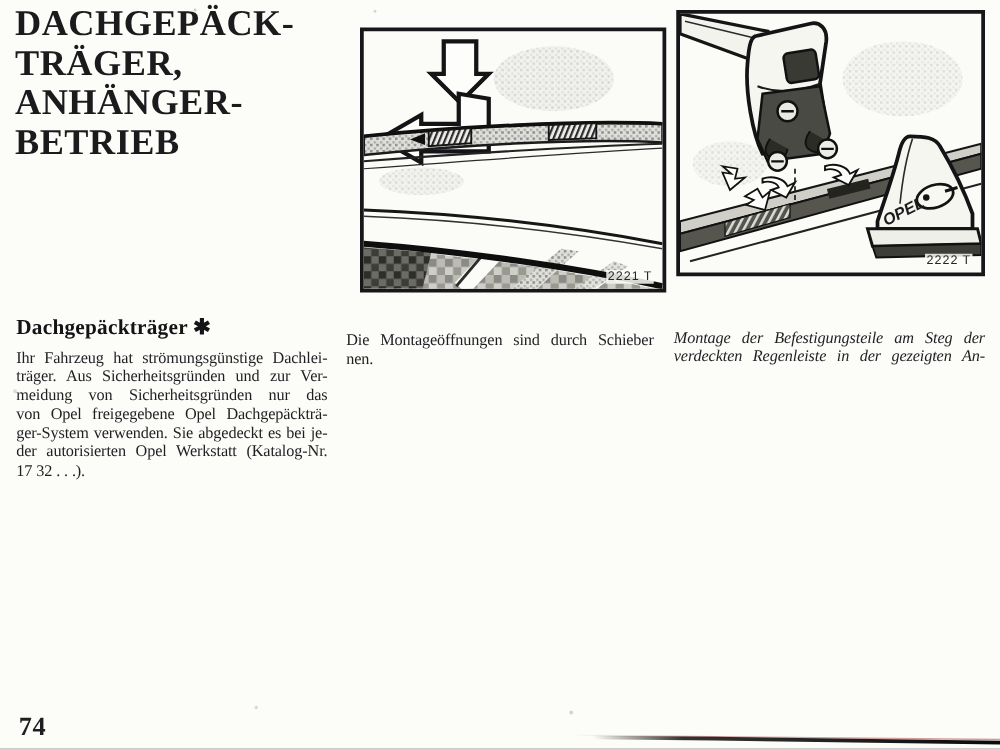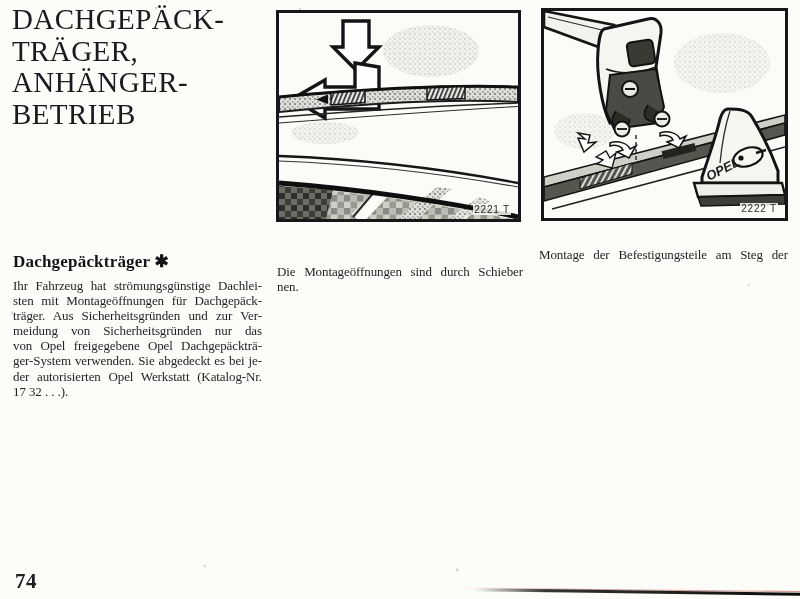--- a/index.html
+++ b/index.html
@@ -10,54 +10,54 @@
     background-image:
       radial-gradient(circle at 156px 8px, rgba(60,60,60,.25) .7px, transparent 1.6px),
       radial-gradient(circle at 300px 9px, rgba(60,60,60,.2) .7px, transparent 1.6px),
       radial-gradient(circle at 12px 313px, rgba(60,60,60,.18) 1px, transparent 2px),
       radial-gradient(circle at 205px 566px, rgba(60,60,60,.2) .8px, transparent 1.8px),
       radial-gradient(circle at 457px 570px, rgba(60,60,60,.22) .9px, transparent 2px),
       radial-gradient(circle at 749px 285px, rgba(60,60,60,.15) .8px, transparent 1.8px);
   }
   .title{
     position:absolute;left:12px;top:4px;margin:0;
-    font-size:29px;line-height:31.5px;font-weight:400;letter-spacing:.4px;
+    font-size:29px;line-height:31.5px;font-weight:700;letter-spacing:.4px;
     white-space:pre-line;color:#1b1b1e;
   }
   .fig{position:absolute;border:3px solid #17171a;background:#fbfbf8;}
   .fig1{left:276px;top:10px;width:239px;height:206px;}
   .fig2{left:541px;top:8px;width:241px;height:207px;}
   .fig svg{display:block;width:100%;height:100%;}
   .figlabel{
     position:absolute;right:7px;bottom:4px;
     font-family:"Liberation Sans",sans-serif;font-size:10px;letter-spacing:.8px;
     color:#27272a;background:rgba(251,251,248,.85);padding:0 1px;
   }
   .col{position:absolute;}
   .col1{left:13px;top:252px;width:249px;}
   .col2{left:277px;top:264px;width:246px;}
-  .col3{left:539px;top:247px;width:249px;}
+  .col3{left:539px;top:262px;width:249px;font-style:italic;}
   .col h2{margin:0 0 6px 0;font-size:17px;line-height:20px;letter-spacing:.2px;color:#141417;font-weight:700;}
   .colbody{font-size:13px;line-height:15.1px;color:#1f1f23;letter-spacing:-.1px;}
   .tline{text-align:justify;text-align-last:justify;white-space:nowrap;}
   .tlast{text-align-last:left;}
   .pagenum{position:absolute;left:15px;top:569px;font-size:21px;font-weight:700;letter-spacing:.6px;color:#1e1e21;}
   .scanedge{position:absolute;left:396px;top:584px;width:404px;height:15px;}
 </style>
 </head>
 <body>
 
 <div class="page">
 
   <h1 class="title">DACHGEPÄCK-
 TRÄGER,
 ANHÄNGER-
 BETRIEB</h1>
 
-  <figure class="fig fig1" style="margin:0">
+  <figure class="fig fig1" style="margin:12px">
     <svg viewBox="0 0 239 206" preserveAspectRatio="none">
       <defs>
         <pattern id="f1stip" width="5" height="5" patternUnits="userSpaceOnUse">
           <rect width="5" height="5" fill="#dededa"></rect>
           <rect width="2" height="2" fill="#8f8f8b"></rect>
           <rect x="3" y="3" width="1.7" height="1.7" fill="#a2a29d"></rect>
         </pattern>
         <pattern id="f1hatch" width="4" height="8" patternUnits="userSpaceOnUse" patternTransform="rotate(22)">
           <rect width="4" height="8" fill="#eceae6"></rect>
           <rect width="1.7" height="8" fill="#2b2b2b"></rect>
@@ -170,40 +170,40 @@
         <text x="165" y="170" transform="rotate(-27 165 170)" font-family="Liberation Sans, sans-serif" font-size="13" font-weight="bold" font-style="italic" fill="#1c1c1e">OPEL</text>
       </g>
     </svg>
     <span class="figlabel">2222 T</span>
   </figure>
 
   <section class="col col1">
     <h2>Dachgepäckträger ✱</h2>
     <div class="colbody">
         <div class="tline">Ihr Fahrzeug hat strömungsgünstige Dachlei-</div>
-        <div class="tline">sten mit Montageöffnungen für Dachgepäck-</div>
         <div class="tline">träger. Aus Sicherheitsgründen und zur Ver-</div>
         <div class="tline">meidung von Sicherheitsgründen nur das</div>
         <div class="tline">von Opel freigegebene Opel Dachgepäckträ-</div>
         <div class="tline">ger-System verwenden. Sie abgedeckt es bei je-</div>
         <div class="tline">der autorisierten Opel Werkstatt (Katalog-Nr.</div>
         <div class="tline tlast">17 32 . . .).</div>
       </div>
   </section>
 
   <section class="col col2">
     <div class="colbody">
         <div class="tline">Die Montageöffnungen sind durch Schieber</div>
         <div class="tline tlast">nen.</div>
       </div>
   </section>
 
   <section class="col col3">
     <div class="colbody">
         <div class="tline">Montage der Befestigungsteile am Steg der</div>
+        <div class="tline">verdeckten Regenleiste in der gezeigten An-</div>
       </div>
   </section>
 
   <div class="pagenum">74</div>
 
   <svg class="scanedge" viewBox="0 0 404 15" preserveAspectRatio="none">
     <defs>
       <linearGradient id="edgeFade" x1="0" y1="0" x2="1" y2="0">
         <stop offset="0" stop-color="#111" stop-opacity="0"></stop>
         <stop offset="0.22" stop-color="#111" stop-opacity="0.85"></stop>

